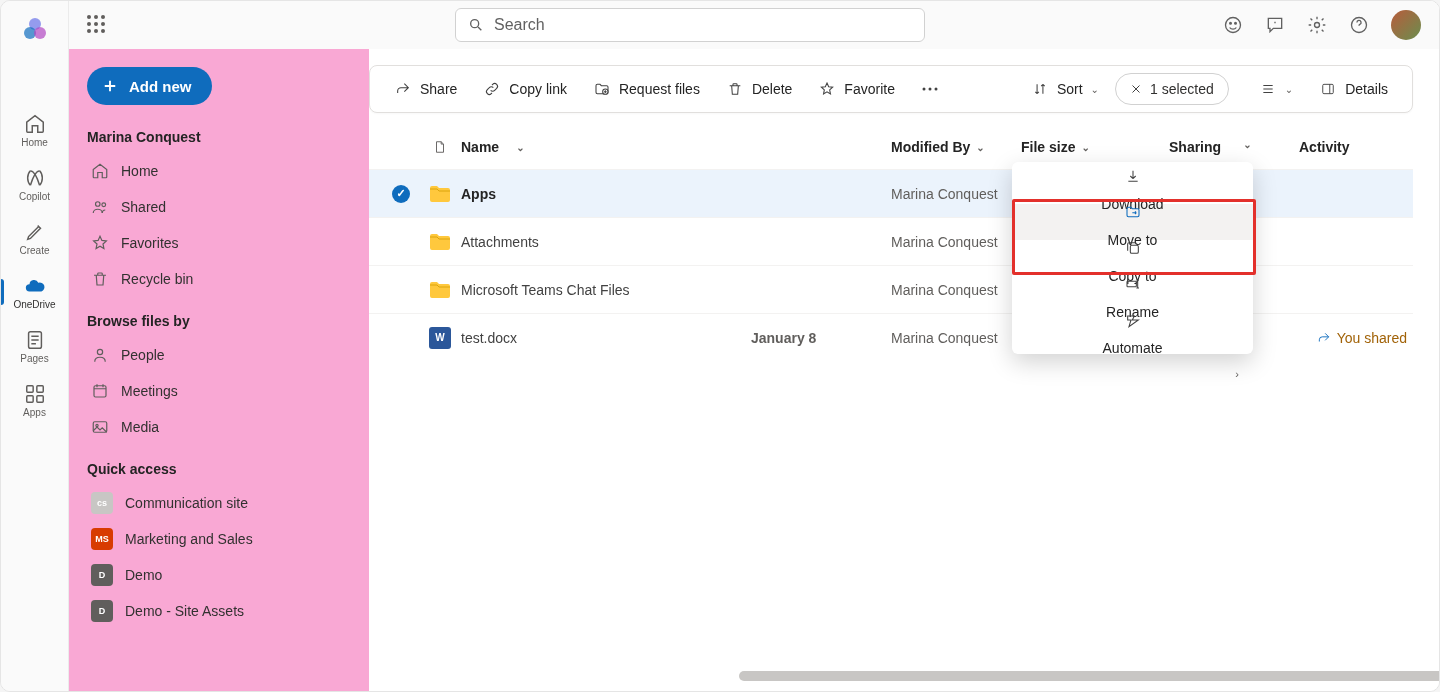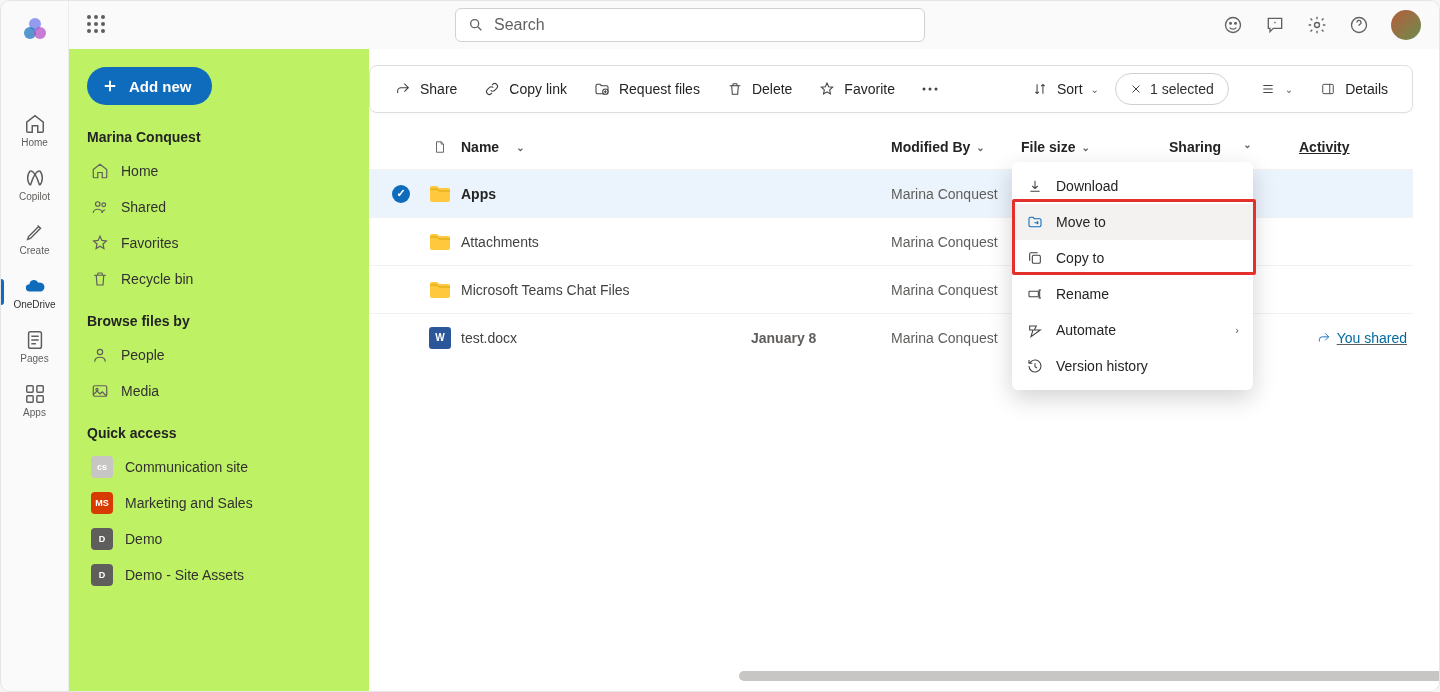--- a/index.html
+++ b/index.html
@@ -19,21 +19,21 @@
 .content { flex:1; display:flex; flex-direction:column; background:#fff; border-top-left-radius: 6px; }
 .topbar { height:48px; display:flex; align-items:center; padding: 0 18px; gap:18px; background:#fafafa; }
 .waffle { width:20px; height:20px; display:grid; grid-template-columns:repeat(3,4px); grid-template-rows:repeat(3,4px); gap:3px; }
 .waffle span { background:#605e5c; border-radius:50%; width:4px; height:4px; }
 .search { flex:0 0 470px; margin-left: 330px; height:34px; border:1px solid #d1d1d1; border-radius:6px; background:#fff; display:flex; align-items:center; padding:0 12px; color:#616161; font-size:16px; gap:10px; }
 .topbar-right { margin-left:auto; display:flex; align-items:center; gap:22px; color:#616161; }
 .avatar { width:30px; height:30px; border-radius:50%; background: linear-gradient(135deg,#b85c3c,#6a8e4e); }
 
 .main-area { flex:1; display:flex; overflow:hidden; }
 
-.nav { width:300px; padding:18px 22px 10px 14px; overflow-y:auto; background:#bef264; }
+.nav { width:300px; padding:18px 22px 10px 14px; overflow-y:auto; background:#f9a8d4; }
 .add-btn { background:#0f6cbd; color:#fff; border:none; border-radius:20px; height:38px; padding:0 20px 0 14px; font-size:15px; font-weight:600; display:flex; align-items:center; gap:10px; cursor:pointer; margin-bottom:24px; margin-left:4px; }
 .nav-h { font-weight:600; font-size:14px; color:#242424; margin: 6px 4px 8px; }
 .nav-item { display:flex; align-items:center; gap:12px; height:36px; padding:0 8px; border-radius:4px; font-size:14px; color:#323130; cursor:pointer; position:relative; }
 .nav-item.active { font-weight:600; }
 .nav-item.active::before { content:""; position:absolute; left:-14px; top:8px; bottom:8px; width:3px; background:#0f6cbd; border-radius:2px; }
 .nav-ico { width:18px; height:18px; display:flex; align-items:center; justify-content:center; color:#605e5c; }
 .nav-item.active .nav-ico { color:#0f6cbd; }
 .qa-square { width:22px; height:22px; border-radius:4px; display:flex; align-items:center; justify-content:center; font-size:9px; color:#fff; font-weight:600; }
 .nav-section { margin-bottom:16px; }
 
@@ -45,39 +45,39 @@
 .tb-ico { width:18px; height:18px; display:inline-flex; align-items:center; justify-content:center; }
 
 .table { margin-top:12px; }
 .thead { display:flex; align-items:center; height:44px; padding-left:50px; font-size:14px; font-weight:600; color:#242424; }
 .col-icon { width:42px; display:flex; justify-content:center; color:#605e5c; }
 .col-name { flex:0 0 290px; display:flex; align-items:center; gap:17px; }
 .col-mod { flex:0 0 140px; }
 .col-by { flex:0 0 130px; display:flex; align-items:center; gap:6px;}
 .col-size { flex:0 0 148px; display:flex; align-items:center; gap:6px;}
 .col-share { flex:0 0 130px; display:flex; align-items:flex-start; gap:22px;}
-.col-act { flex:1; text-align:left;text-decoration:underline; }
+.col-act { flex:1; text-align:left; }
 .chev-sm { font-size:10px; color:#605e5c; }
 
 .row { display:flex; align-items:center; height:48px; padding-left:14px; font-size:14px; color:#424242; border-top:1px solid #f3f2f1; }
 .row.selected { background:#ebf3fc; font-weight:600; color:#242424; }
 .row-check { width:36px; display:flex; justify-content:center; }
 .check-circle { width:18px; height:18px; border-radius:50%; background:#0f6cbd; display:flex; align-items:center; justify-content:center; color:#fff; font-size:11px; }
 .file-ico { width:42px; display:flex; justify-content:center; }
 .folder-svg { width:24px; height:20px; }
 .word-ico { width:22px; height:22px; background:#2b579a; color:#fff; font-size:10px; font-weight:700; display:flex; align-items:center; justify-content:center; border-radius:3px; position:relative;}
 .row .col-name { flex:0 0 290px; }
 .row .col-mod { flex:0 0 140px; color:#605e5c; font-weight:700;}
 .row .col-by { flex:0 0 130px; color:#605e5c; font-weight:400;}
 .row .col-size { flex:0 0 148px; color:#605e5c; font-weight:400;}
 .row .col-share { flex:0 0 130px; color:#605e5c; font-weight:400; display:flex; align-items:center; gap:6px;}
 .row .col-act { flex:1; color:#605e5c; font-weight:400; display:flex; align-items:center; gap:6px; justify-content:flex-end; padding-right:6px;}
 
 .context-menu { position:absolute; top:113px; left:643px; width:241px; background:#fff; border-radius:6px; box-shadow: 0 8px 24px rgba(0,0,0,0.18); padding:6px 0; z-index:50; }
-.cm-item { display:flex; align-items:center; gap:12px; height:36px; padding:0 14px; font-size:14px; color:#242424; cursor:pointer; }
+.cm-item { display:flex; align-items:center; gap:12px; height:36px; padding:0 14px; font-size:14px; color:#242424; cursor:pointer;flex-direction:column; }
 .cm-item.hover { background:#f3f2f1; }
 .cm-ico { width:18px; height:18px; display:flex; align-items:center; justify-content:center; color:#424242; }
 .cm-chev { margin-left:auto; font-size:11px; color:#605e5c; }
 
 .highlight-box { position:absolute; top:150px; left:643px; width:244px; height:76px; border:3px solid #e3302b; border-radius:2px; pointer-events:none; z-index:60; }
 
 .hscroll { position:absolute; bottom:10px; left:370px; right:26px; height:10px; }
 .hscroll-thumb { height:10px; width:860px; background:#c8c6c4; border-radius:5px; }
 
 svg { display:block; }
@@ -238,20 +238,29 @@
                 <svg width="18" height="18" viewBox="0 0 24 24" fill="none" stroke="currentColor" stroke-width="1.6">
                   <circle cx="12" cy="8" r="3.5"></circle>
                   <path d="M5 21c0-4 3-6 7-6s7 2 7 6"></path>
                 </svg>
               </span>
               <span>People</span>
             </div>
           <div class="nav-item">
               <span class="nav-ico">
                 <svg width="18" height="18" viewBox="0 0 24 24" fill="none" stroke="currentColor" stroke-width="1.6">
+                  <rect x="4" y="5" width="16" height="15" rx="2"></rect>
+                  <path d="M4 9h16M8 3v4m8-4v4"></path>
+                </svg>
+              </span>
+              <span>Meetings</span>
+            </div>
+          <div class="nav-item">
+              <span class="nav-ico">
+                <svg width="18" height="18" viewBox="0 0 24 24" fill="none" stroke="currentColor" stroke-width="1.6">
                   <rect x="3" y="5" width="18" height="14" rx="2"></rect>
                   <circle cx="8" cy="10" r="1.5"></circle>
                   <path d="M3 17l5-5 4 4 3-3 6 6"></path>
                 </svg>
               </span>
               <span>Media</span>
             </div>
         </div>
 
         <div class="nav-section">
@@ -455,21 +464,21 @@
                   <circle cx="9" cy="8" r="3"></circle>
                   <path d="M3 20c0-3 3-5 6-5s6 2 6 5"></path>
                   <circle cx="17" cy="9" r="2.5"></circle>
                 </svg>
                 <span>Shared</span>
               </div>
             <div class="col-act">
                 <svg width="14" height="14" viewBox="0 0 24 24" fill="none" stroke="#0f6cbd" stroke-width="1.6">
                   <path d="M14 4l6 6-6 6M20 10H9a5 5 0 0 0-5 5v3"></path>
                 </svg>
-                <span style="color:#0369a1">You shared</span>
+                <span style="color:#a16207">You shared</span>
               </div>
           </div>
         </div>
 
         <div class="context-menu">
           <div class="cm-item">
               <span class="cm-ico">
                 <svg width="16" height="16" viewBox="0 0 24 24" fill="none" stroke="#424242" stroke-width="1.6">
                   <path d="M12 4v12m0 0l-4-4m4 4l4-4M5 20h14"></path>
                 </svg>
@@ -505,29 +514,20 @@
             </div>
           <div class="cm-item">
               <span class="cm-ico">
                 <svg width="16" height="16" viewBox="0 0 24 24" fill="none" stroke="#424242" stroke-width="1.6">
                   <path d="M4 6h10l-3 6h9L6 22l3-10H4z"></path>
                 </svg>
               </span>
               <span>Automate</span>
               <span class="cm-chev">›</span>
             </div>
-          <div class="cm-item">
-              <span class="cm-ico">
-                <svg width="16" height="16" viewBox="0 0 24 24" fill="none" stroke="#424242" stroke-width="1.6">
-                  <path d="M3 12a9 9 0 1 0 3-6.7L3 8m0-5v5h5"></path>
-                  <path d="M12 8v5l3 2"></path>
-                </svg>
-              </span>
-              <span>Version history</span>
-            </div>
         </div>
 
         <div class="highlight-box"></div>
 
         <div class="hscroll">
             <div class="hscroll-thumb"></div>
           </div>
       </div>
     </div>
   </div>

